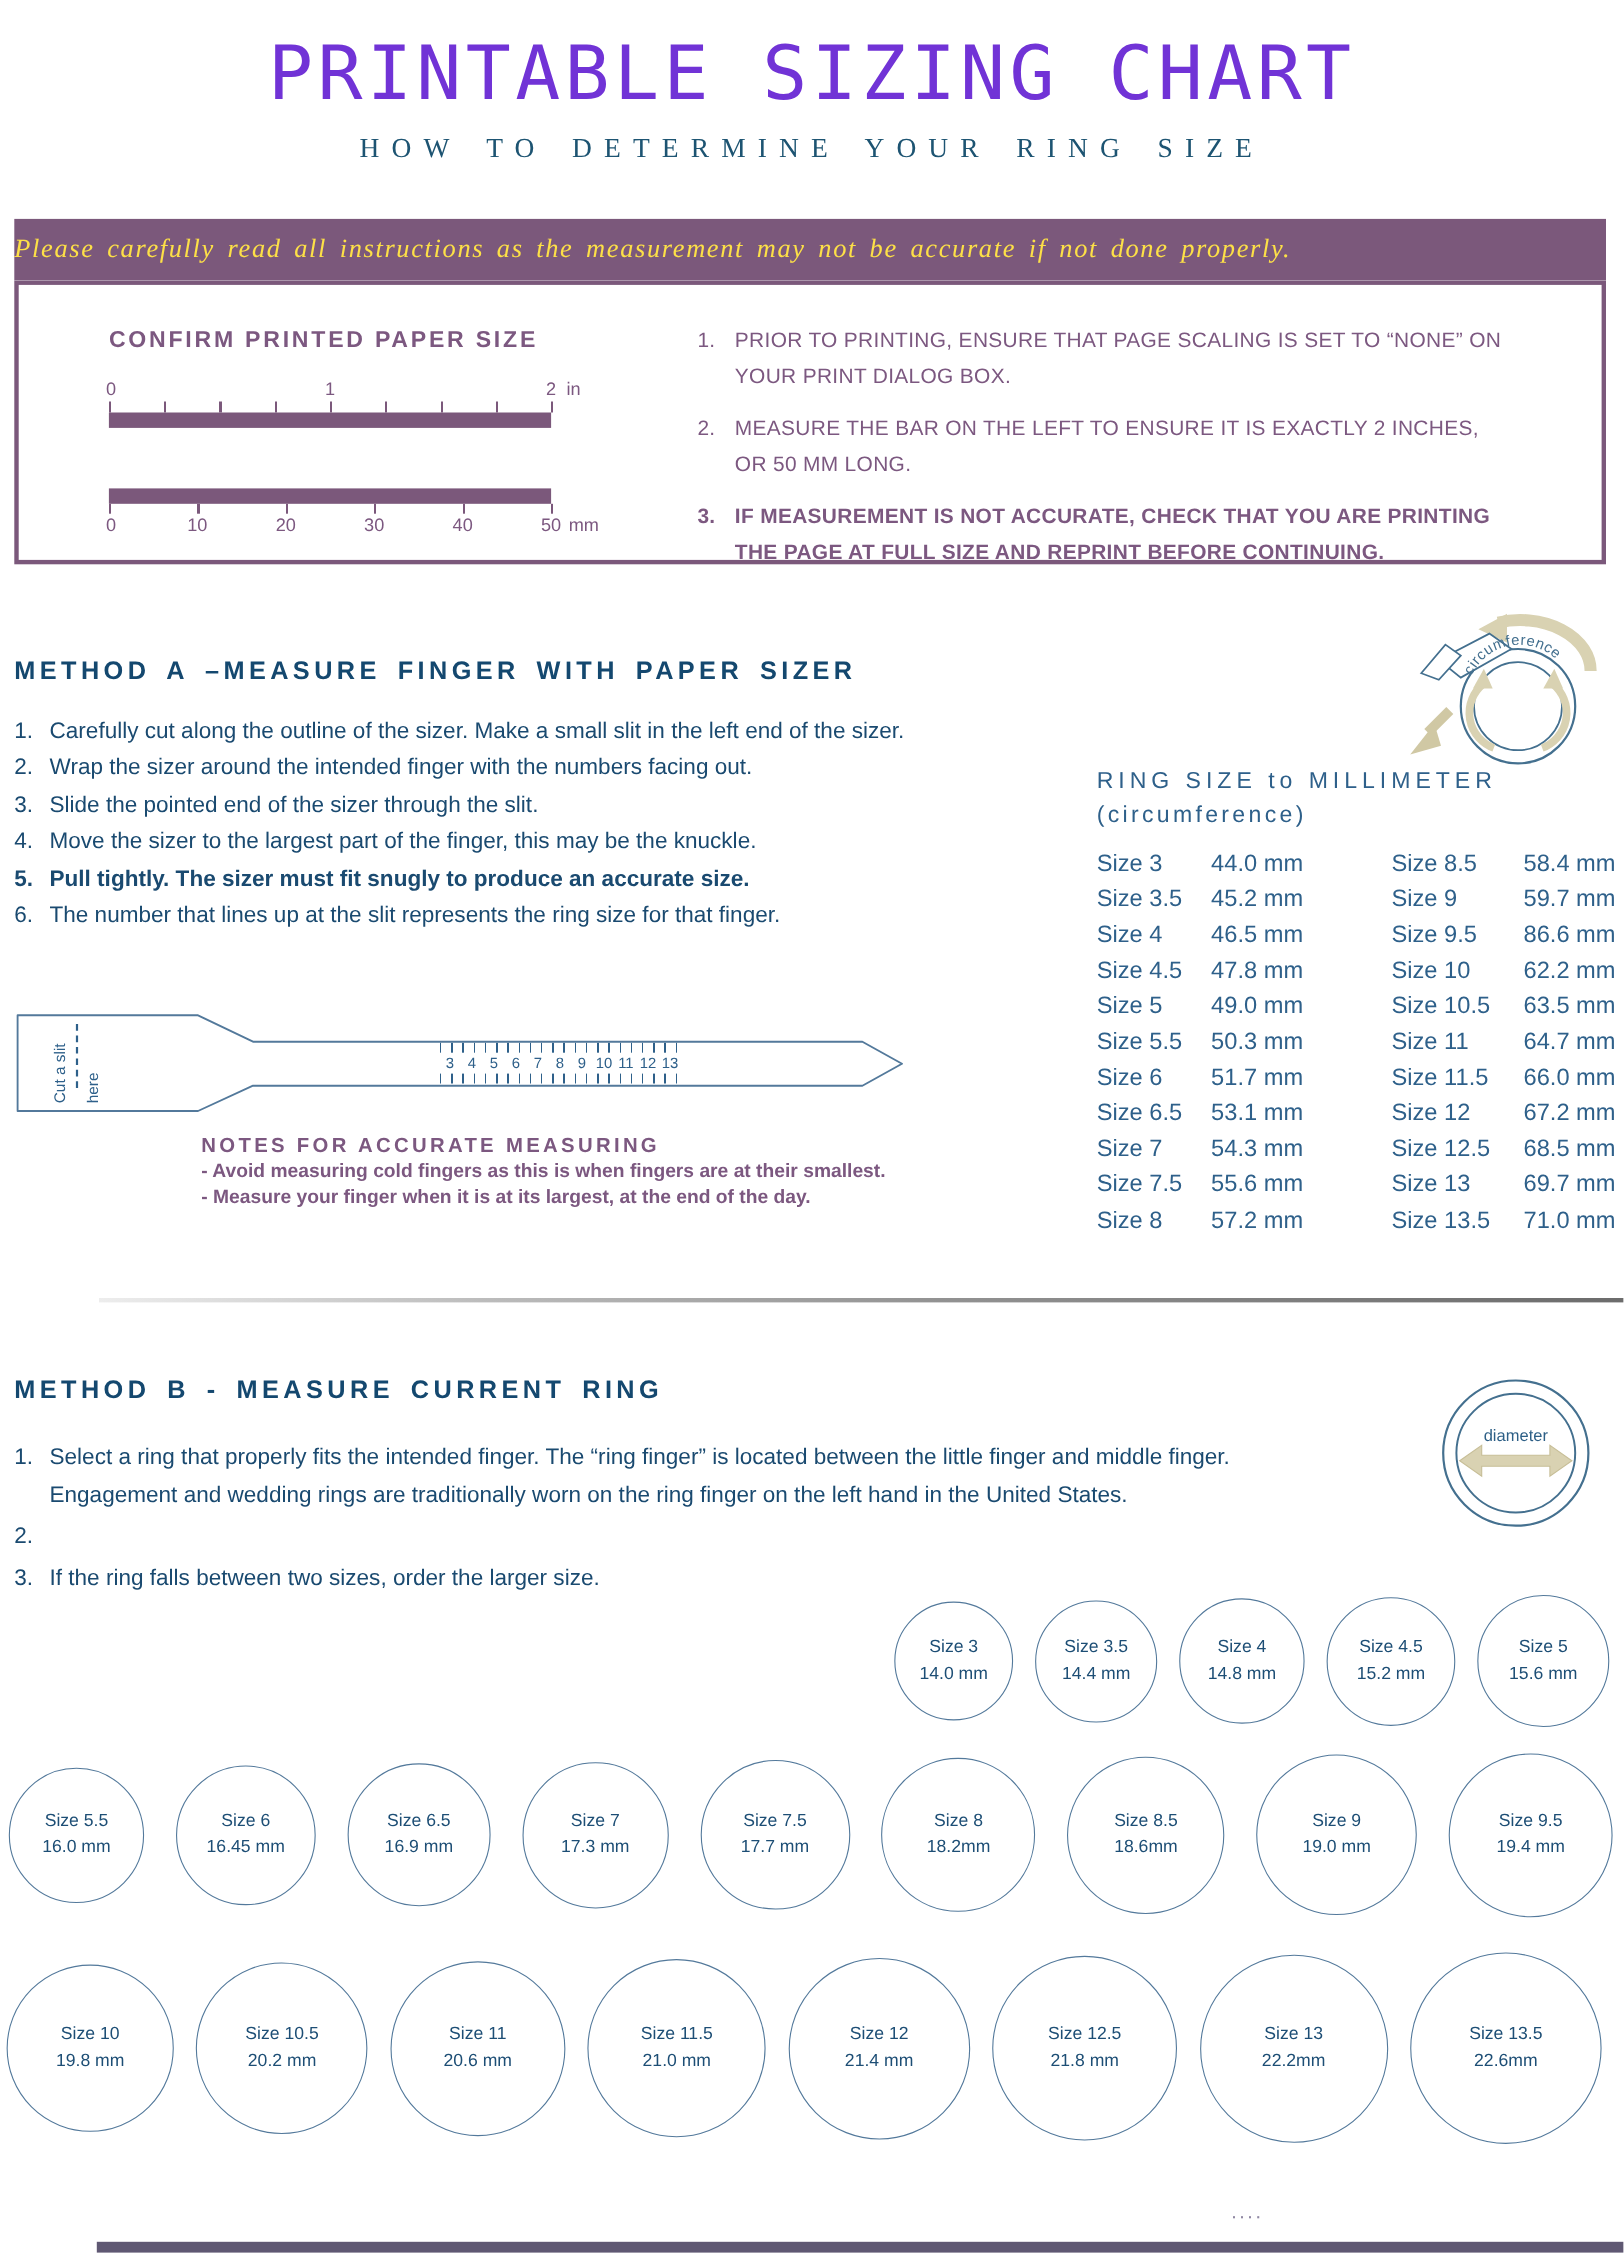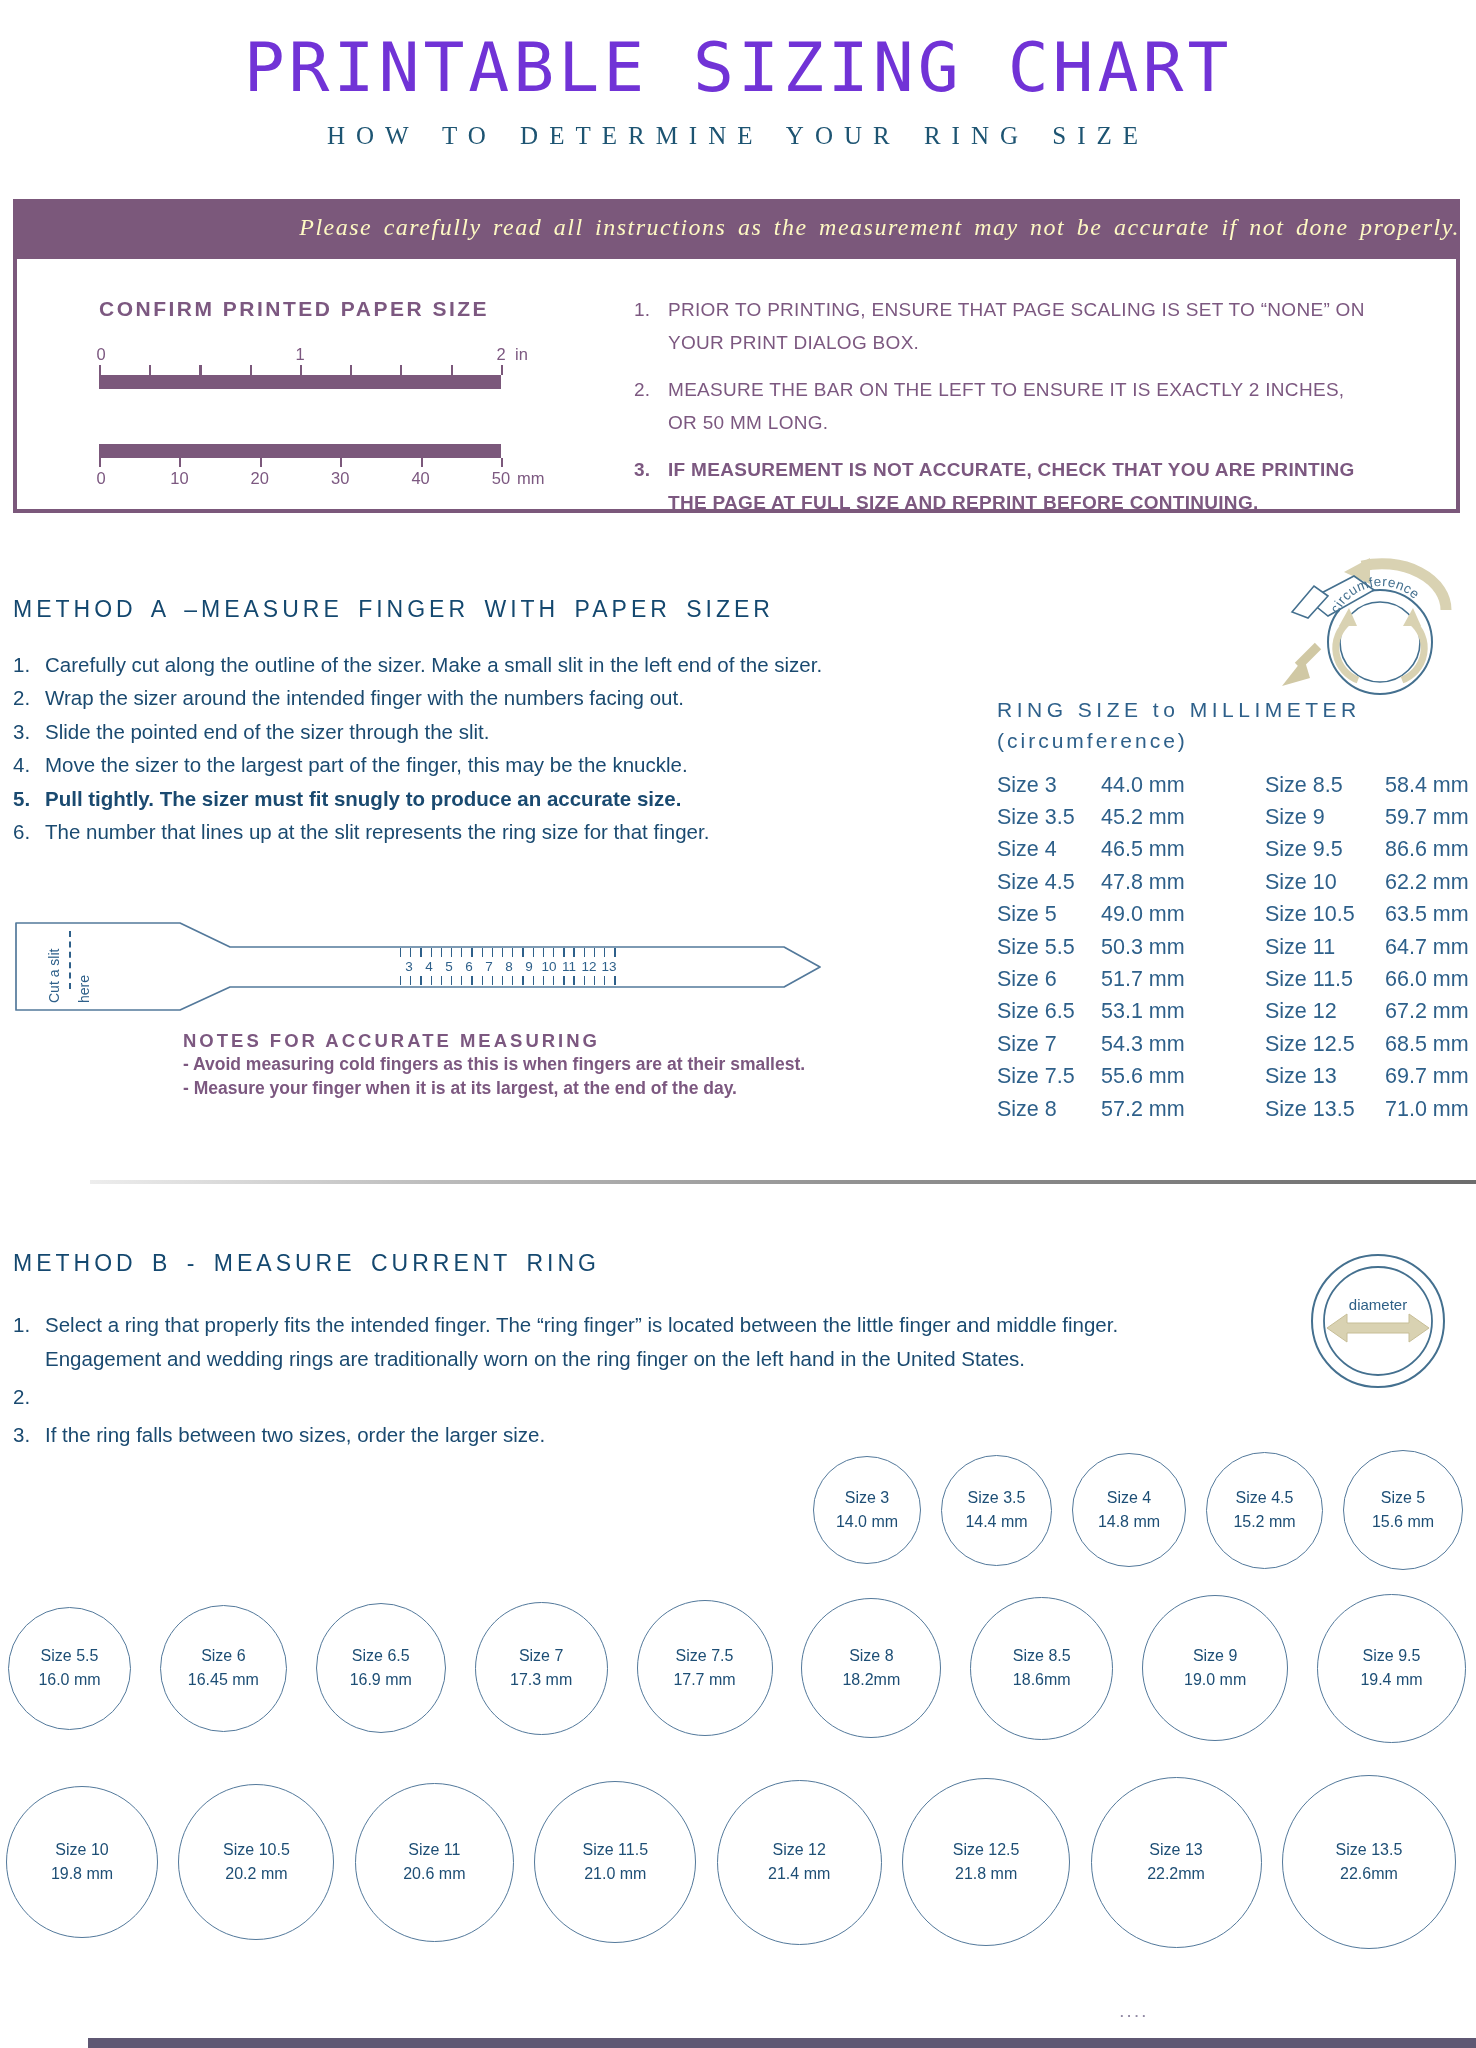--- a/index.html
+++ b/index.html
@@ -9,22 +9,22 @@
   
   .page-title{position:absolute;top:28px;left:0;width:100%;text-align:center;
     font-family:"DejaVu Sans Mono",monospace;font-size:68px;color:#7133d6;
     letter-spacing:4px;white-space:nowrap;}
   .page-subtitle{position:absolute;top:122px;left:0;width:100%;text-align:center;
     font-family:"Liberation Serif",serif;font-size:25px;color:#1d5472;
     letter-spacing:11px;word-spacing:6px;white-space:nowrap;}
 
   
   .banner{position:absolute;top:199px;left:13px;width:1447px;height:56px;
-    background:#7b587b;color:#fef9c3;font-family:"Liberation Serif",serif;
-    font-style:italic;font-size:24px;line-height:56px;text-align:right;
+    background:#7b587b;color:#fde047;font-family:"Liberation Serif",serif;
+    font-style:italic;font-size:24px;line-height:56px;text-align:left;
     letter-spacing:1.5px;word-spacing:4px;}
 
   
   .confirm-box{position:absolute;top:255px;left:13px;width:1447px;height:258px;
     border:4px solid #7b587b;box-sizing:border-box;background:#fff;}
   .confirm-heading{position:absolute;left:82px;top:38px;font-size:21px;font-weight:bold;
     color:#7c5880;letter-spacing:2.5px;}
 
   .ruler{position:absolute;left:82px;width:420px;color:#7c5880;font-size:16.5px;}
   .ruler-in{top:88px;height:46px;}
@@ -44,21 +44,21 @@
   .ruler-mm .unit{left:418px;top:25px;}
 
   .print-instructions{position:absolute;left:617px;top:34px;width:745px;}
   .pi-item{display:flex;margin-bottom:14px;font-size:19px;line-height:33px;
     color:#7c5880;letter-spacing:0.3px;}
   .pi-item .num{width:34px;flex:none;}
   .pi-item .txt{width:700px;}
   .pi-item.bold{font-weight:bold;}
 
   
-  .method-heading{position:absolute;left:13px;font-size:23px;font-weight:normal;
+  .method-heading{position:absolute;left:13px;font-size:23px;font-weight:bold;
     color:#14486f;letter-spacing:4px;word-spacing:5px;white-space:nowrap;}
   .method-a-heading{top:596px;}
   .method-b-heading{top:1250px;}
 
   .steps{position:absolute;left:13px;color:#1a4a70;font-size:20.5px;line-height:33.4px;}
   .steps-a{top:648px;width:880px;}
   .steps-b{top:1308px;width:1240px;line-height:34px;}
   .step{display:flex;}
   .steps-b .step{margin-bottom:4px;}
   .step .num{width:32px;flex:none;}

